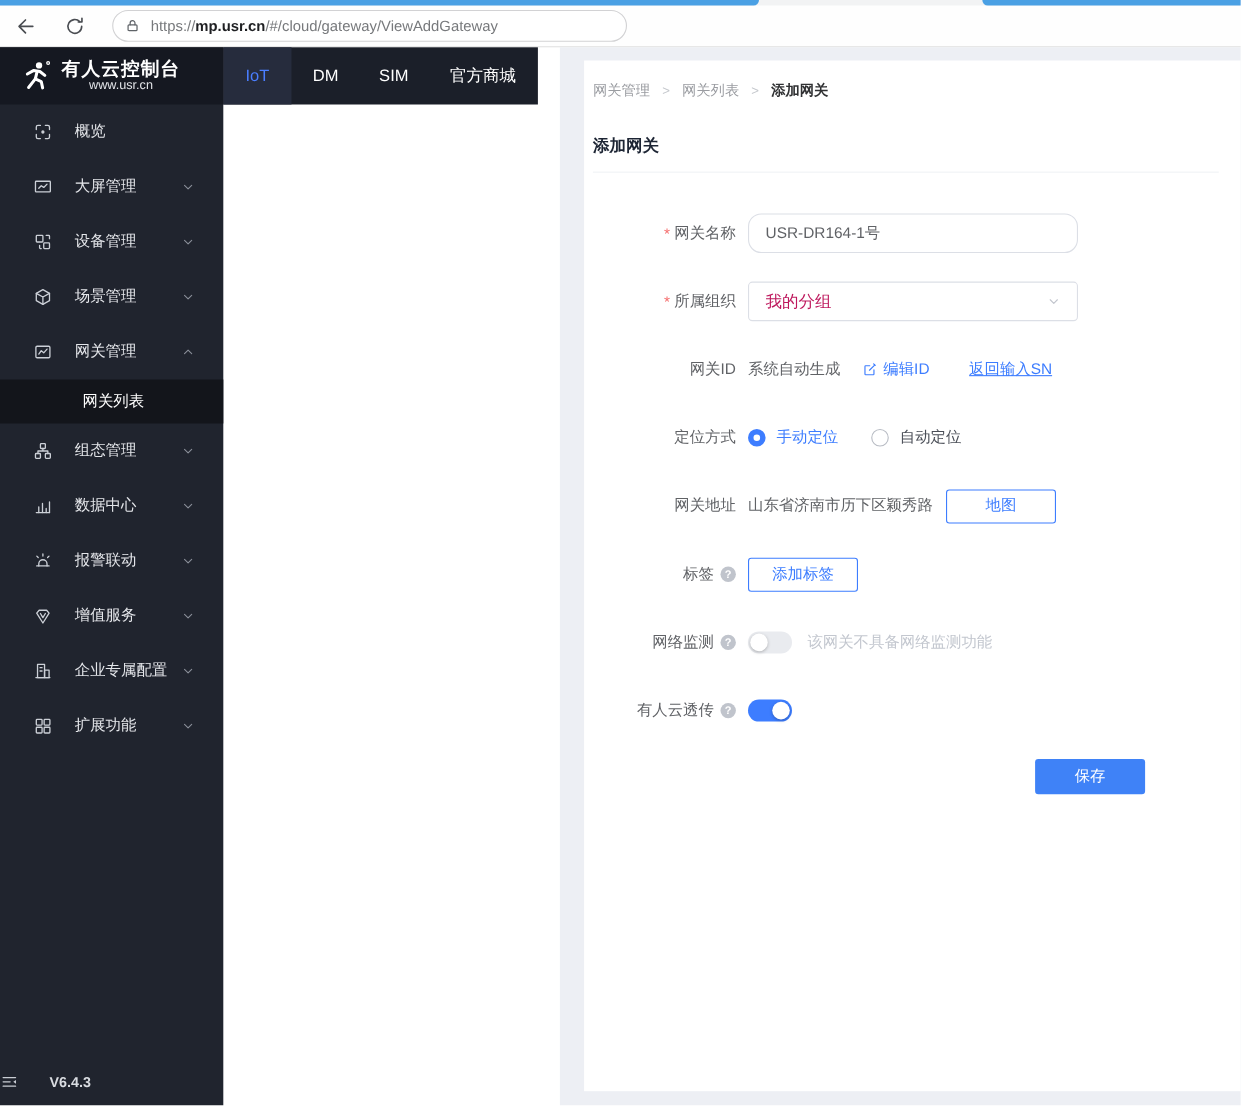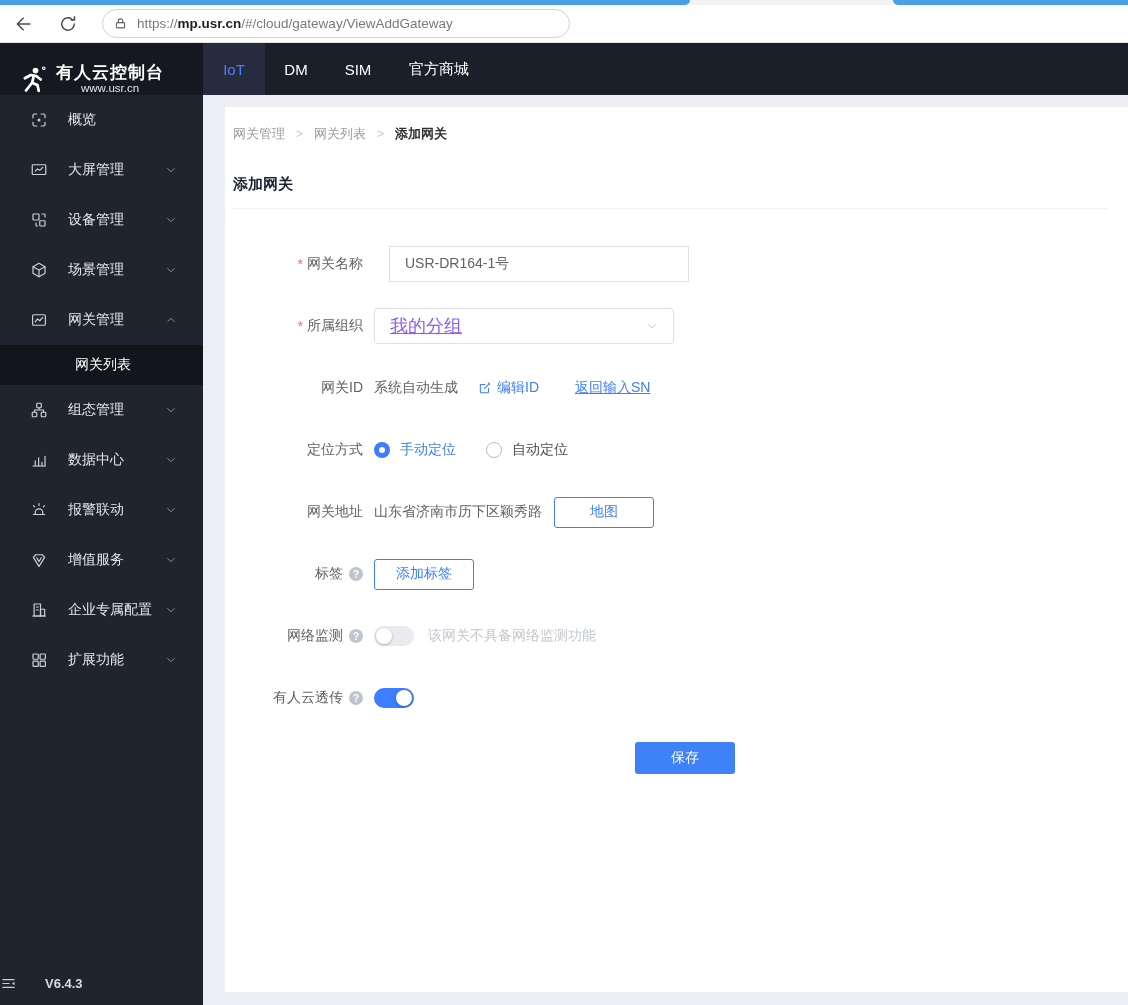--- a/index.html
+++ b/index.html
@@ -28,58 +28,58 @@
   .nav-btn.back{margin-left:14px;}
   .nav-btn.refresh{margin-left:24px;}
   .url-pill{margin-left:24px;width:468px;height:29px;border:1px solid #d2d2d4;border-radius:15px;display:flex;align-items:center;padding:0 10px;background:#fff;cursor:text;}
   .lock-ic{width:15px;height:15px;color:#5f6368;flex-shrink:0;display:flex;}
   .url-text{margin-left:9px;font-size:13.5px;color:#77797c;white-space:nowrap;}
   .url-text .host{color:#1f2023;font-weight:700;}
 
   
   .app{flex:1;display:flex;min-height:0;}
   .sidebar{width:203px;flex-shrink:0;background:var(--sidebar-bg);position:relative;}
-  .logo-block{height:52px;background:var(--logo-bg);display:flex;align-items:flex-end;padding-left:18px;}
+  .logo-block{height:52px;background:var(--logo-bg);display:flex;align-items:center;padding-left:18px;}
   .logo-icon{width:30px;height:30px;color:#fff;display:flex;flex-shrink:0;}
   .brand{margin-left:8px;display:flex;flex-direction:column;align-items:center;}
   .brand-title{font-size:17px;font-weight:700;color:#fff;letter-spacing:1px;line-height:19px;}
   .brand-sub{font-size:11.5px;color:#e3e5e9;line-height:13px;}
   .menu-item{height:50px;display:flex;align-items:center;padding:0 26px 0 30px;cursor:pointer;}
   .mi-icon{width:18px;height:18px;color:#ccd0d7;display:flex;flex-shrink:0;}
   .mi-label{margin-left:20px;font-size:14px;color:#e4e6ea;flex:1;white-space:nowrap;}
   .mi-chevron{width:12px;height:12px;color:#8a8f99;display:flex;}
   .mi-chevron.up{transform:rotate(180deg);}
   .submenu-item{height:40px;display:flex;align-items:center;padding-left:75px;background:var(--submenu-bg);font-size:14px;color:#fff;cursor:pointer;}
   .sidebar-footer{position:absolute;bottom:4px;left:0;right:0;height:36px;display:flex;align-items:center;}
   .collapse-ic{width:17px;height:17px;color:#c9cdd4;display:flex;cursor:pointer;}
   .version{margin-left:28px;font-size:13px;font-weight:700;color:#d9dce1;}
 
-  .right-col{flex:1;display:flex;flex-direction:column;min-width:0;}
+  .right-col{flex:1;display:flex;flex-direction:row;min-width:0;gap:20px;}
   .topnav{height:52px;background:var(--nav-bg);display:flex;flex-shrink:0;}
   .nav-tab{height:52px;display:flex;align-items:center;justify-content:center;font-size:15px;color:#ffffff;cursor:pointer;}
   .nav-tab.active{background:var(--nav-active-bg);color:var(--nav-active-fg);}
 
   
   .main{flex:1;background:var(--page-bg);padding:12px 0 13px 22px;display:flex;min-height:0;}
   .card{background:#fff;flex:1;padding:18px 20px 0 8px;}
   .breadcrumb{display:flex;align-items:center;font-size:13px;color:#9a9ca1;}
   .crumb{cursor:pointer;}
   .crumb.current{color:#303133;font-weight:700;cursor:default;}
   .crumb-sep{margin:0 11px;color:#c4c7cc;font-size:12px;}
   .page-title{margin-top:32px;font-size:15px;font-weight:700;color:#1c2433;}
   .divider{margin-top:14px;height:1px;background:#f0f2f5;}
 
   .form{margin-top:37px;}
   .form-row{display:flex;align-items:center;min-height:36px;margin-bottom:26px;}
   .form-label{width:130px;flex-shrink:0;display:flex;justify-content:flex-end;align-items:center;font-size:14px;color:#606266;white-space:nowrap;}
   .req{color:var(--required);margin-right:4px;font-size:14px;}
   .form-field{margin-left:11px;display:flex;align-items:center;}
-  .text-input{width:300px;height:36px;border:1px solid #dcdfe6;border-radius:0;padding:0 15px;font-size:14px;color:#606266;outline:none;background:#fff;margin-left:15px;}
+  .text-input{width:300px;height:36px;border:1px solid #dcdfe6;border-radius:12px;padding:0 15px;font-size:14px;color:#606266;outline:none;background:#fff;}
   .select-box{position:relative;width:300px;height:36px;border:1px solid #dcdfe6;border-radius:4px;background:#fff;display:flex;align-items:center;padding:0 15px;cursor:pointer;}
-  .select-value{font-size:18px;color:#8b5cf6;flex:1;text-decoration:underline;}
+  .select-value{font-size:15px;color:#be185d;flex:1;}
   .select-chevron{width:12px;height:12px;color:#c0c4cc;display:flex;}
   .static-val{font-size:14px;color:#606266;white-space:nowrap;}
   .link{color:var(--accent);font-size:14px;display:inline-flex;align-items:center;cursor:pointer;white-space:nowrap;}
   .link .edit-ic{width:14px;height:14px;margin-right:5px;display:flex;}
   .link.underline{text-decoration:underline;}
   .gap20{margin-left:20px;} .gap36{margin-left:36px;} .gap12{margin-left:12px;}
   .radio{width:16px;height:16px;border-radius:50%;position:relative;flex-shrink:0;cursor:pointer;}
   .radio.on{background:var(--accent);}
   .radio.on::after{content:"";position:absolute;left:5px;top:5px;width:6px;height:6px;border-radius:50%;background:#fff;}
   .radio.off{border:1px solid #b8bcc4;background:#fff;}

